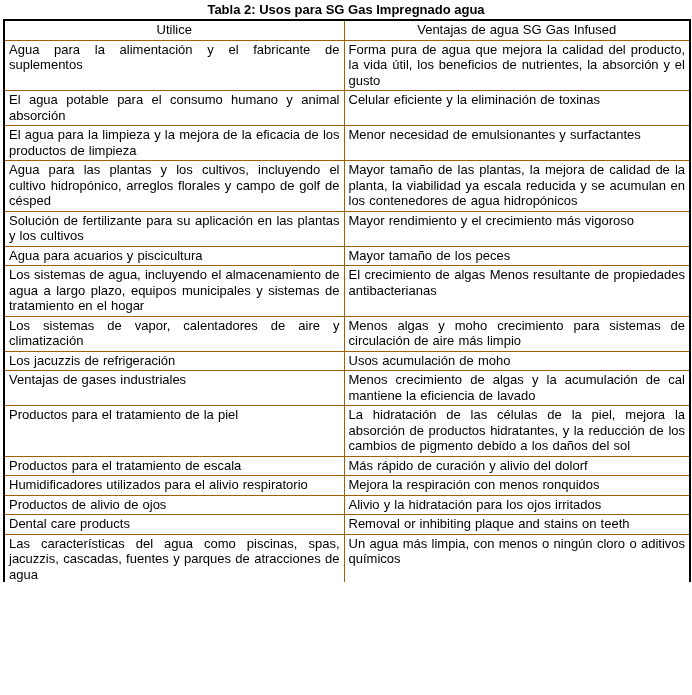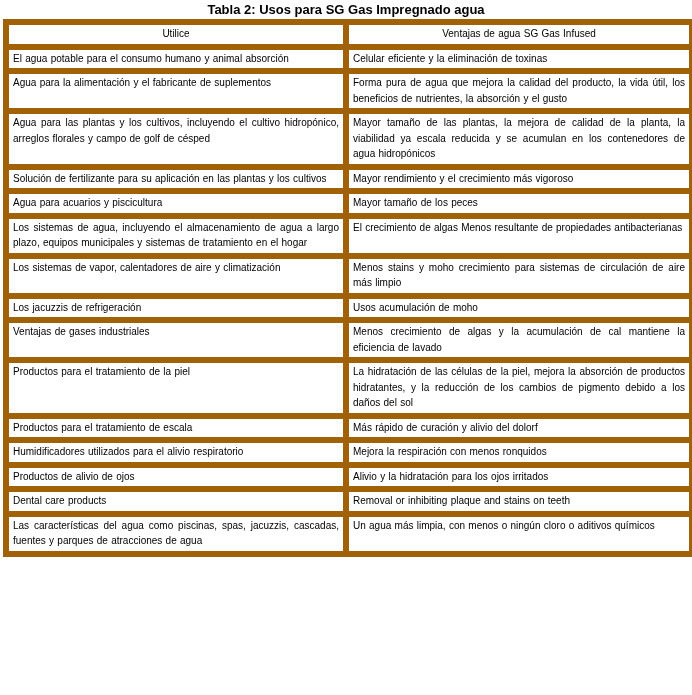--- a/index.html
+++ b/index.html
@@ -29,22 +29,22 @@
     border-collapse: collapse;
     table-layout: fixed;
     width: 686px;
     margin-left: 3px;
     border: 2px solid #000000;
   }
   table.uses-table col.col-left  { width: 340px; }
   table.uses-table col.col-right { width: 346px; }
   table.uses-table th,
   table.uses-table td {
-    border: 6px solid #a16207;
-    font-size: 10px;
+    border: 1px solid #a16207;
+    font-size: 13px;
     line-height: 15.5px;
     padding: 1px 4px 2px 4px;
     vertical-align: top;
     box-sizing: border-box;
     word-spacing: 0.5px;
   }
   table.uses-table th {
     font-weight: normal;
     text-align: center;
   }
@@ -65,46 +65,50 @@
       <col class="col-right">
     </colgroup>
     <thead>
       <tr>
         <th>Utilice</th>
         <th>Ventajas de agua SG Gas Infused</th>
       </tr>
     </thead>
     <tbody>
       <tr>
+        <td>Agua para la alimentación y el fabricante de suplementos</td>
+        <td>Forma pura de agua que mejora la calidad del producto, la vida útil, los beneficios de nutrientes, la absorción y el gusto</td>
+      </tr>
+      <tr>
         <td>El agua potable para el consumo humano y animal absorción</td>
         <td>Celular eficiente y la eliminación de toxinas</td>
       </tr>
       <tr>
-        <td>Agua para la alimentación y el fabricante de suplementos</td>
-        <td>Forma pura de agua que mejora la calidad del producto, la vida útil, los beneficios de nutrientes, la absorción y el gusto</td>
+        <td>El agua para la limpieza y la mejora de la eficacia de los productos de limpieza</td>
+        <td>Menor necesidad de emulsionantes y surfactantes</td>
       </tr>
       <tr>
         <td>Agua para las plantas y los cultivos, incluyendo el cultivo hidropónico, arreglos florales y campo de golf de césped</td>
         <td>Mayor tamaño de las plantas, la mejora de calidad de la planta, la viabilidad ya escala reducida y se acumulan en los contenedores de agua hidropónicos</td>
       </tr>
       <tr>
         <td>Solución de fertilizante para su aplicación en las plantas y los cultivos</td>
         <td>Mayor rendimiento y el crecimiento más vigoroso</td>
       </tr>
       <tr>
         <td>Agua para acuarios y piscicultura</td>
         <td>Mayor tamaño de los peces</td>
       </tr>
       <tr>
         <td>Los sistemas de agua, incluyendo el almacenamiento de agua a largo plazo, equipos municipales y sistemas de tratamiento en el hogar</td>
         <td>El crecimiento de algas Menos resultante de propiedades antibacterianas</td>
       </tr>
       <tr>
         <td>Los sistemas de vapor, calentadores de aire y climatización</td>
-        <td>Menos stains y moho crecimiento para sistemas de circulación de aire más limpio</td>
+        <td>Menos algas y moho crecimiento para sistemas de circulación de aire más limpio</td>
       </tr>
       <tr>
         <td>Los jacuzzis de refrigeración</td>
         <td>Usos acumulación de moho</td>
       </tr>
       <tr>
         <td>Ventajas de gases industriales</td>
         <td>Menos crecimiento de algas y la acumulación de cal mantiene la eficiencia de lavado</td>
       </tr>
       <tr>

